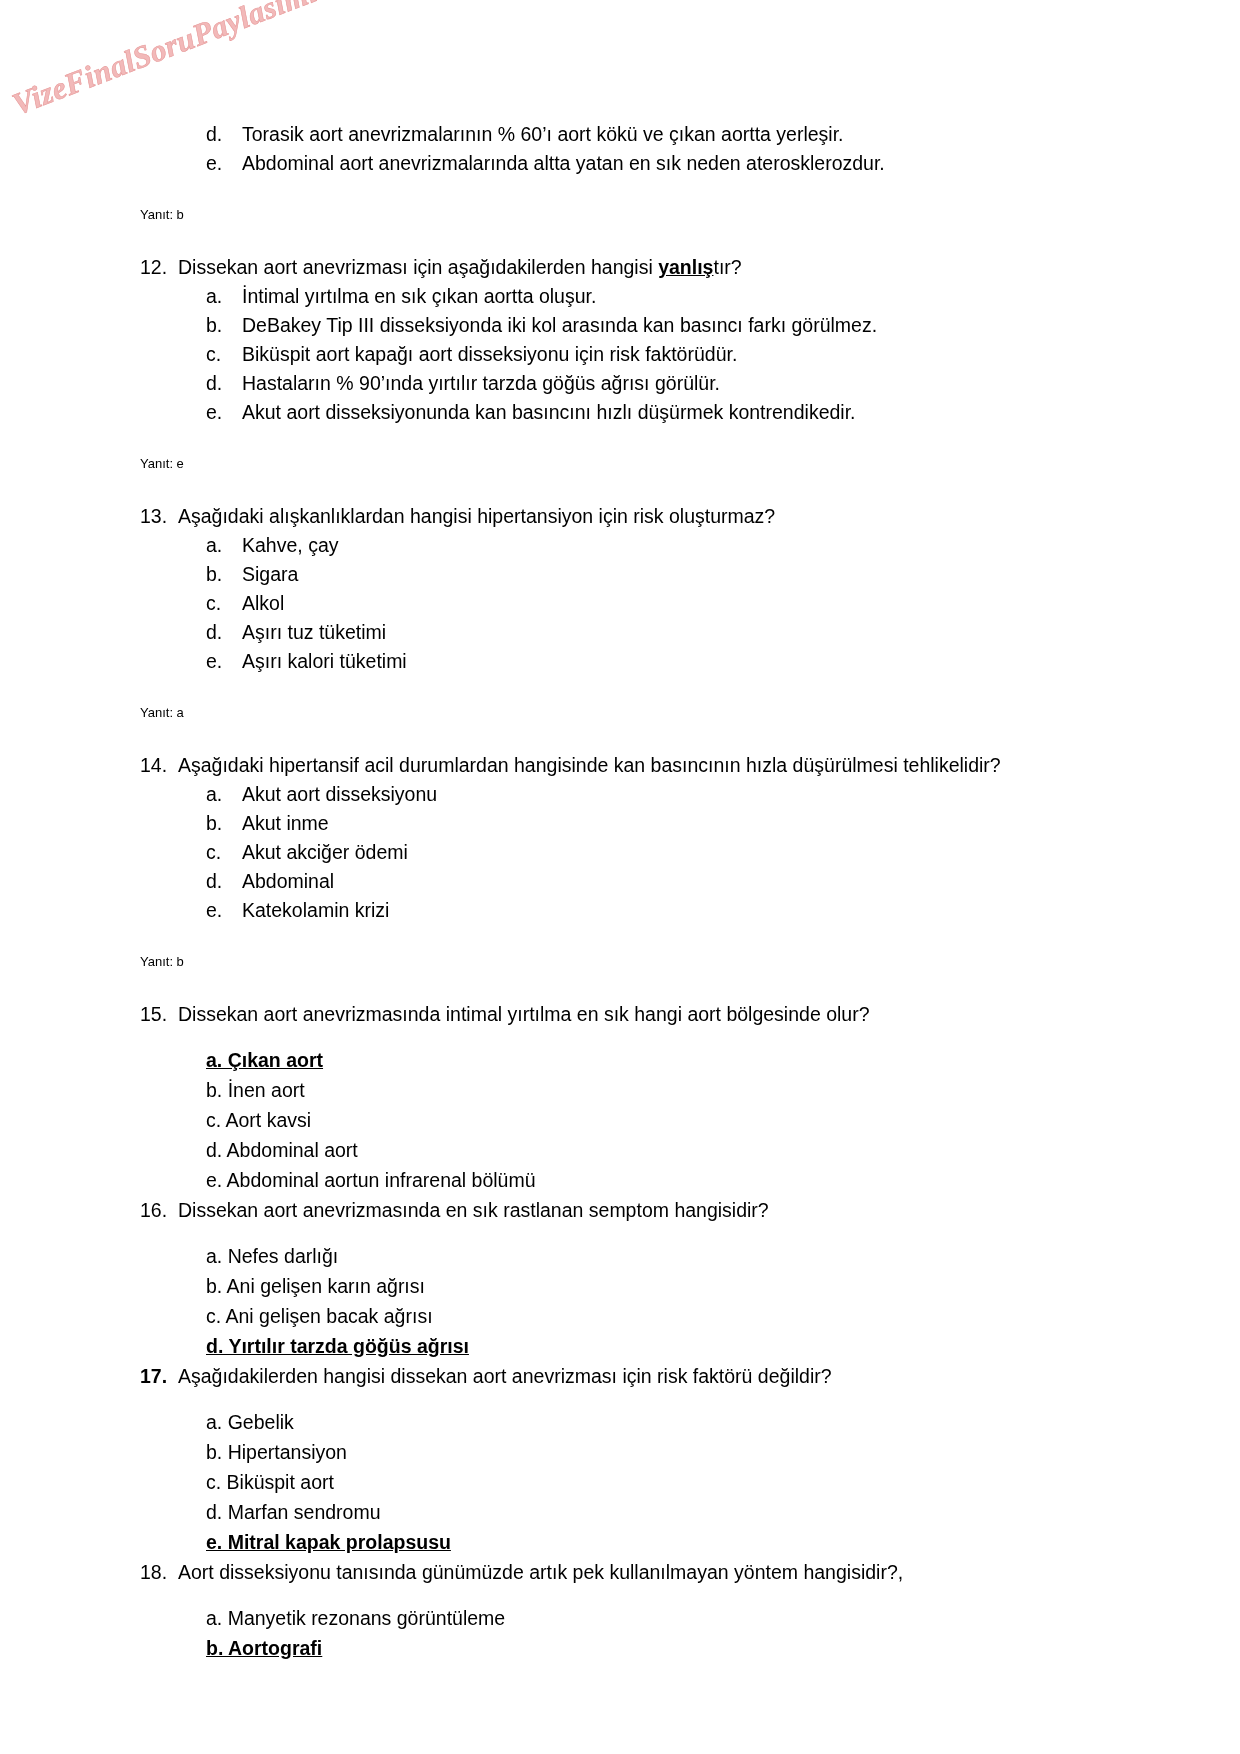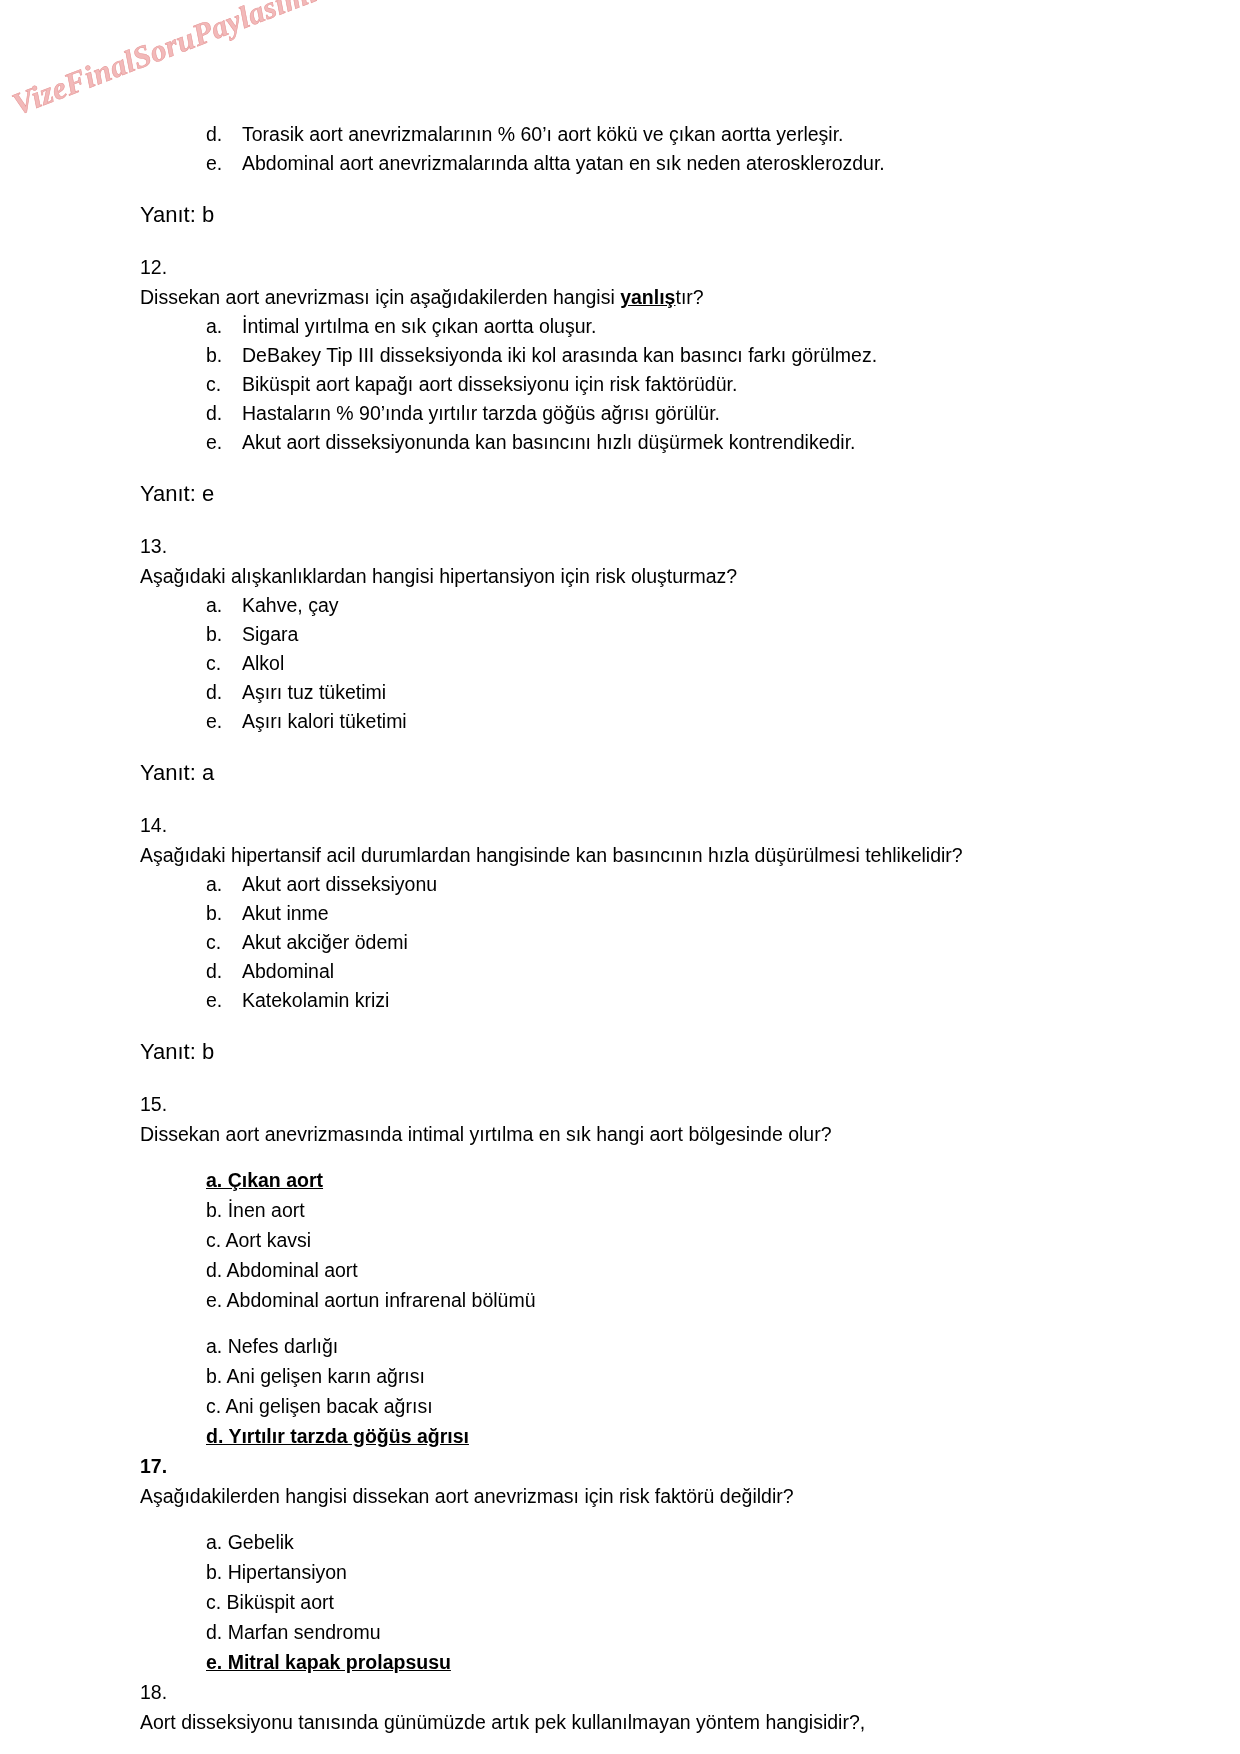--- a/index.html
+++ b/index.html
@@ -50,21 +50,20 @@
 
   
   .q-block {
     margin-bottom: 0;
   }
   .q-line {
     display: flex;
     align-items: baseline;
     font-size: 19.5px;
     line-height: 30px;
-    flex-direction: column;
   }
   .q-num {
     width: 38px;
     flex: none;
   }
   .q-text {
     flex: 1;
   }
   .answers {
     margin: 0;
@@ -79,21 +78,21 @@
     padding-left: 66px;
   }
   .ans-letter {
     width: 36px;
     flex: none;
   }
   .ans-text {
     flex: 1;
   }
   .yanit {
-    font-size: 22px;
+    font-size: 13px;
     line-height: 30px;
     margin-top: 22px;
     margin-bottom: 22px;
   }
   .spacer-md { height: 16px; }
 
   
   .ans-flat {
     font-size: 19.5px;
     line-height: 30px;
@@ -227,20 +226,24 @@
     <div class="answers">
       <div class="ans-flat bold">a. Çıkan aort</div>
       <div class="ans-flat">b. İnen aort</div>
       <div class="ans-flat">c. Aort kavsi</div>
       <div class="ans-flat">d. Abdominal aort</div>
       <div class="ans-flat">e. Abdominal aortun infrarenal bölümü</div>
     </div>
   </div>
 
   <div class="q-block">
+    <div class="q-line">
+      <span class="q-num">16.</span>
+      <span class="q-text">Dissekan aort anevrizmasında en sık rastlanan semptom hangisidir?</span>
+    </div>
     <div class="spacer-md"></div>
     <div class="answers">
       <div class="ans-flat">a. Nefes darlığı</div>
       <div class="ans-flat">b. Ani gelişen karın ağrısı</div>
       <div class="ans-flat">c. Ani gelişen bacak ağrısı</div>
       <div class="ans-flat bold">d. Yırtılır tarzda göğüs ağrısı</div>
     </div>
   </div>
 
   <div class="q-block">

